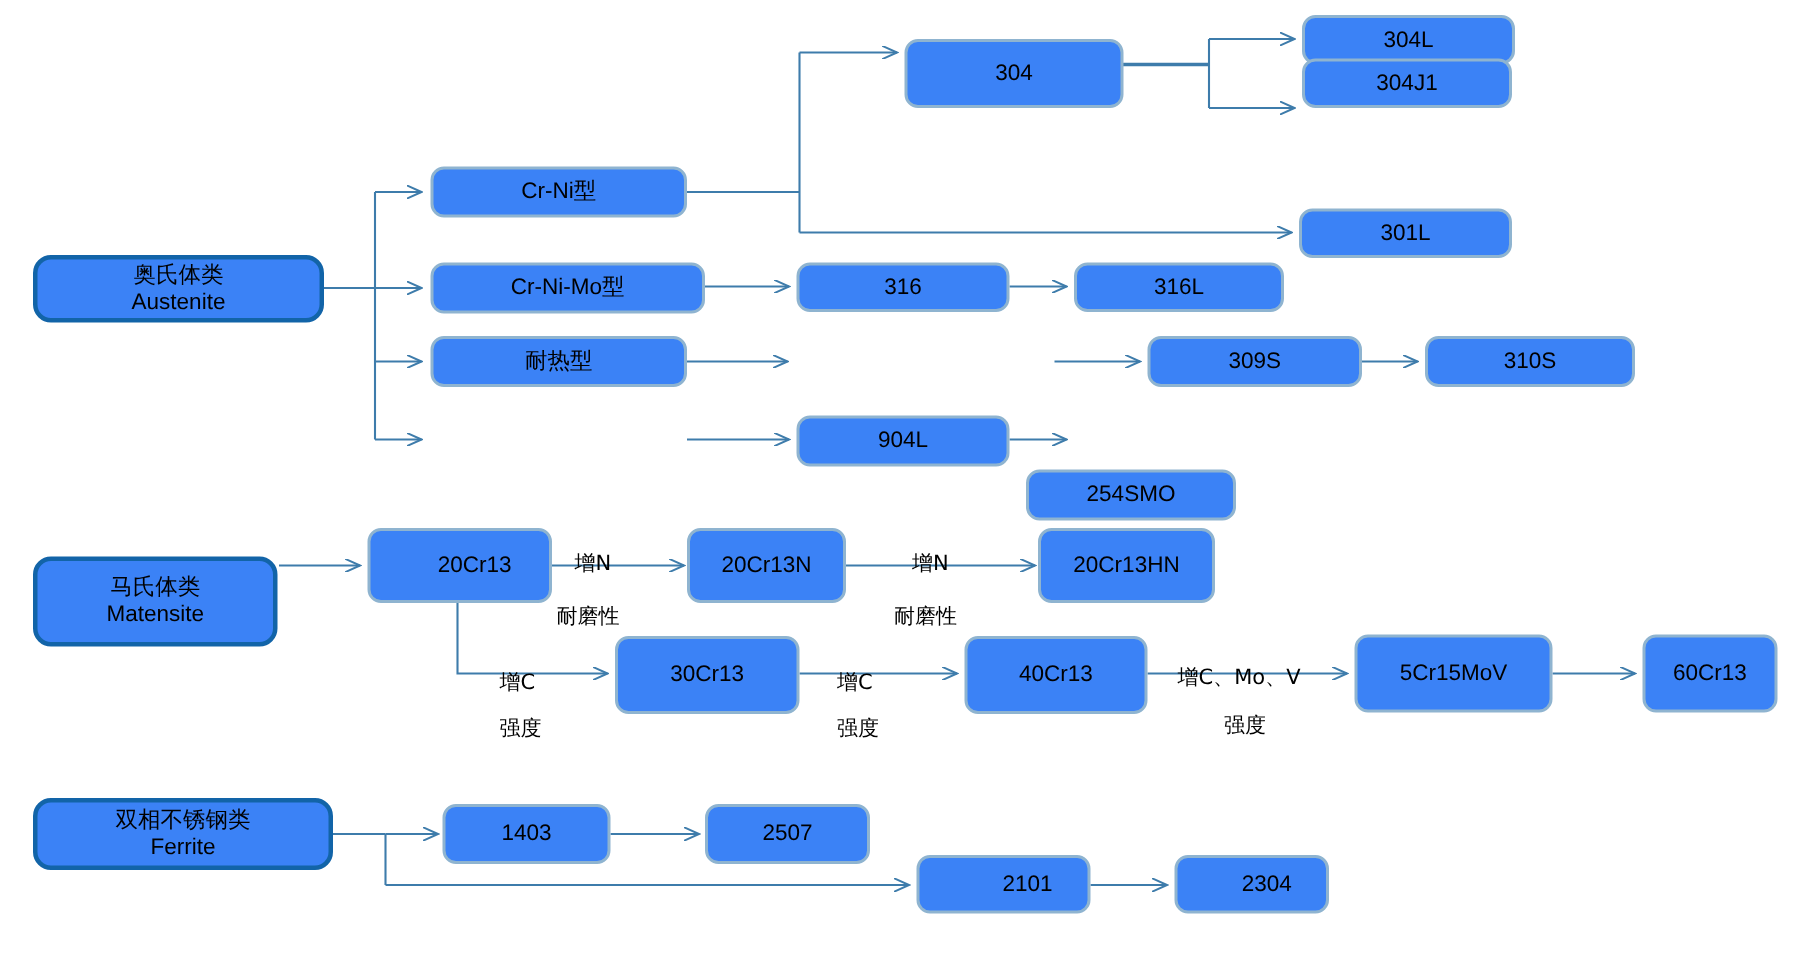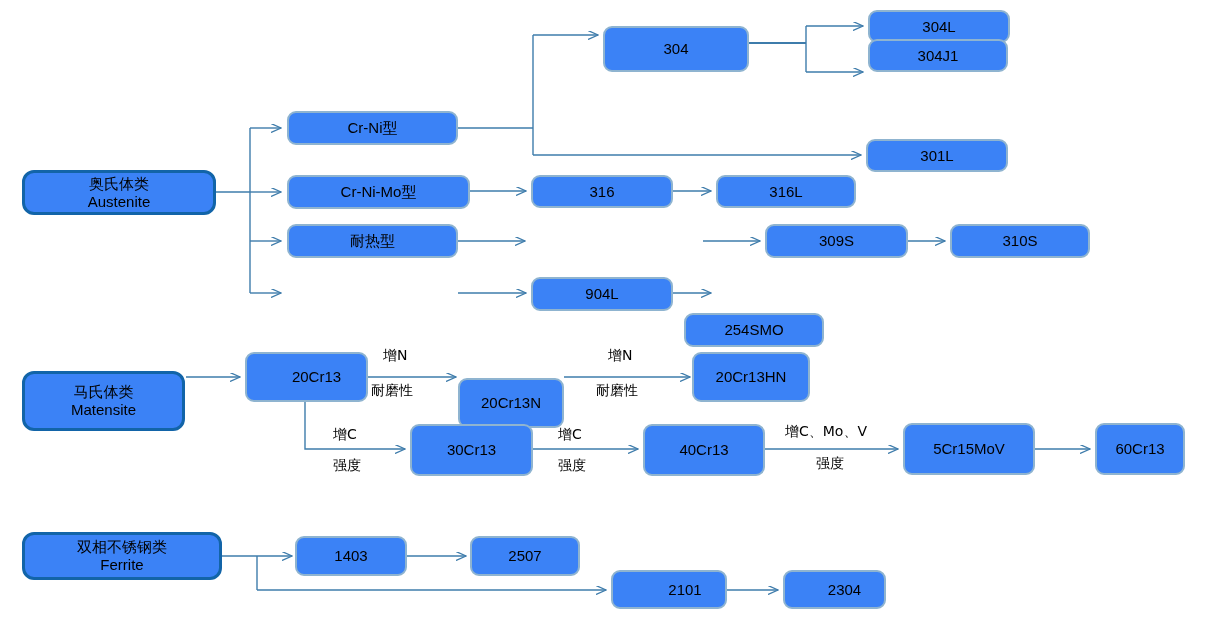--- a/index.html
+++ b/index.html
@@ -40,20 +40,21 @@
   .node.small{font-size:14px;}
 
   
   .cap{
     position:absolute;
     color:#000000;
     font-size:14px;
     font-weight:normal;
     white-space:nowrap;
     font-family:"DejaVu Sans","Liberation Sans",sans-serif;
+    margin-top:20px;
   }
 </style>
 </head>
 <body>
 
 <div id="stage">
 
   <svg id="wires" viewBox="0 0 1205 640" xmlns="http://www.w3.org/2000/svg">
     <defs>
       <marker id="ah" markerWidth="11" markerHeight="9" refX="10" refY="4.5" orient="auto" markerUnits="userSpaceOnUse">
@@ -133,21 +134,21 @@
   <div class="node" style="left:684px;top:277px;width:140px;height:34px;margin-top:36px;">254SMO</div>
 
   <div class="node root" style="left:22px;top:348px;width:163px;height:60px;margin-top:23px;">
     <div>
       <span class="ln">马氏体类</span>
       <span class="ln">Matensite</span>
     </div>
   </div>
 
   <div class="node" style="left:245px;top:352px;width:123px;height:50px;padding-left:20px;">20Cr13</div>
-  <div class="node" style="left:458px;top:352px;width:106px;height:50px;margin-top:26px;">20Cr13N</div>
+  <div class="node" style="left:458px;top:352px;width:106px;height:50px;">20Cr13N</div>
   <div class="node" style="left:692px;top:352px;width:118px;height:50px;text-align:center;">20Cr13HN</div>
   <div class="node" style="left:410px;top:424px;width:123px;height:52px;">30Cr13</div>
   <div class="node" style="left:643px;top:424px;width:122px;height:52px;">40Cr13</div>
   <div class="node" style="left:903px;top:423px;width:132px;height:52px;">5Cr15MoV</div>
   <div class="node" style="left:1095px;top:423px;width:90px;height:52px;">60Cr13</div>
 
   <div class="cap" style="left:383px;top:347px;">增N</div>
   <div class="cap" style="left:371px;top:382px;">耐磨性</div>
 
   <div class="cap" style="left:608px;top:347px;">增N</div>

